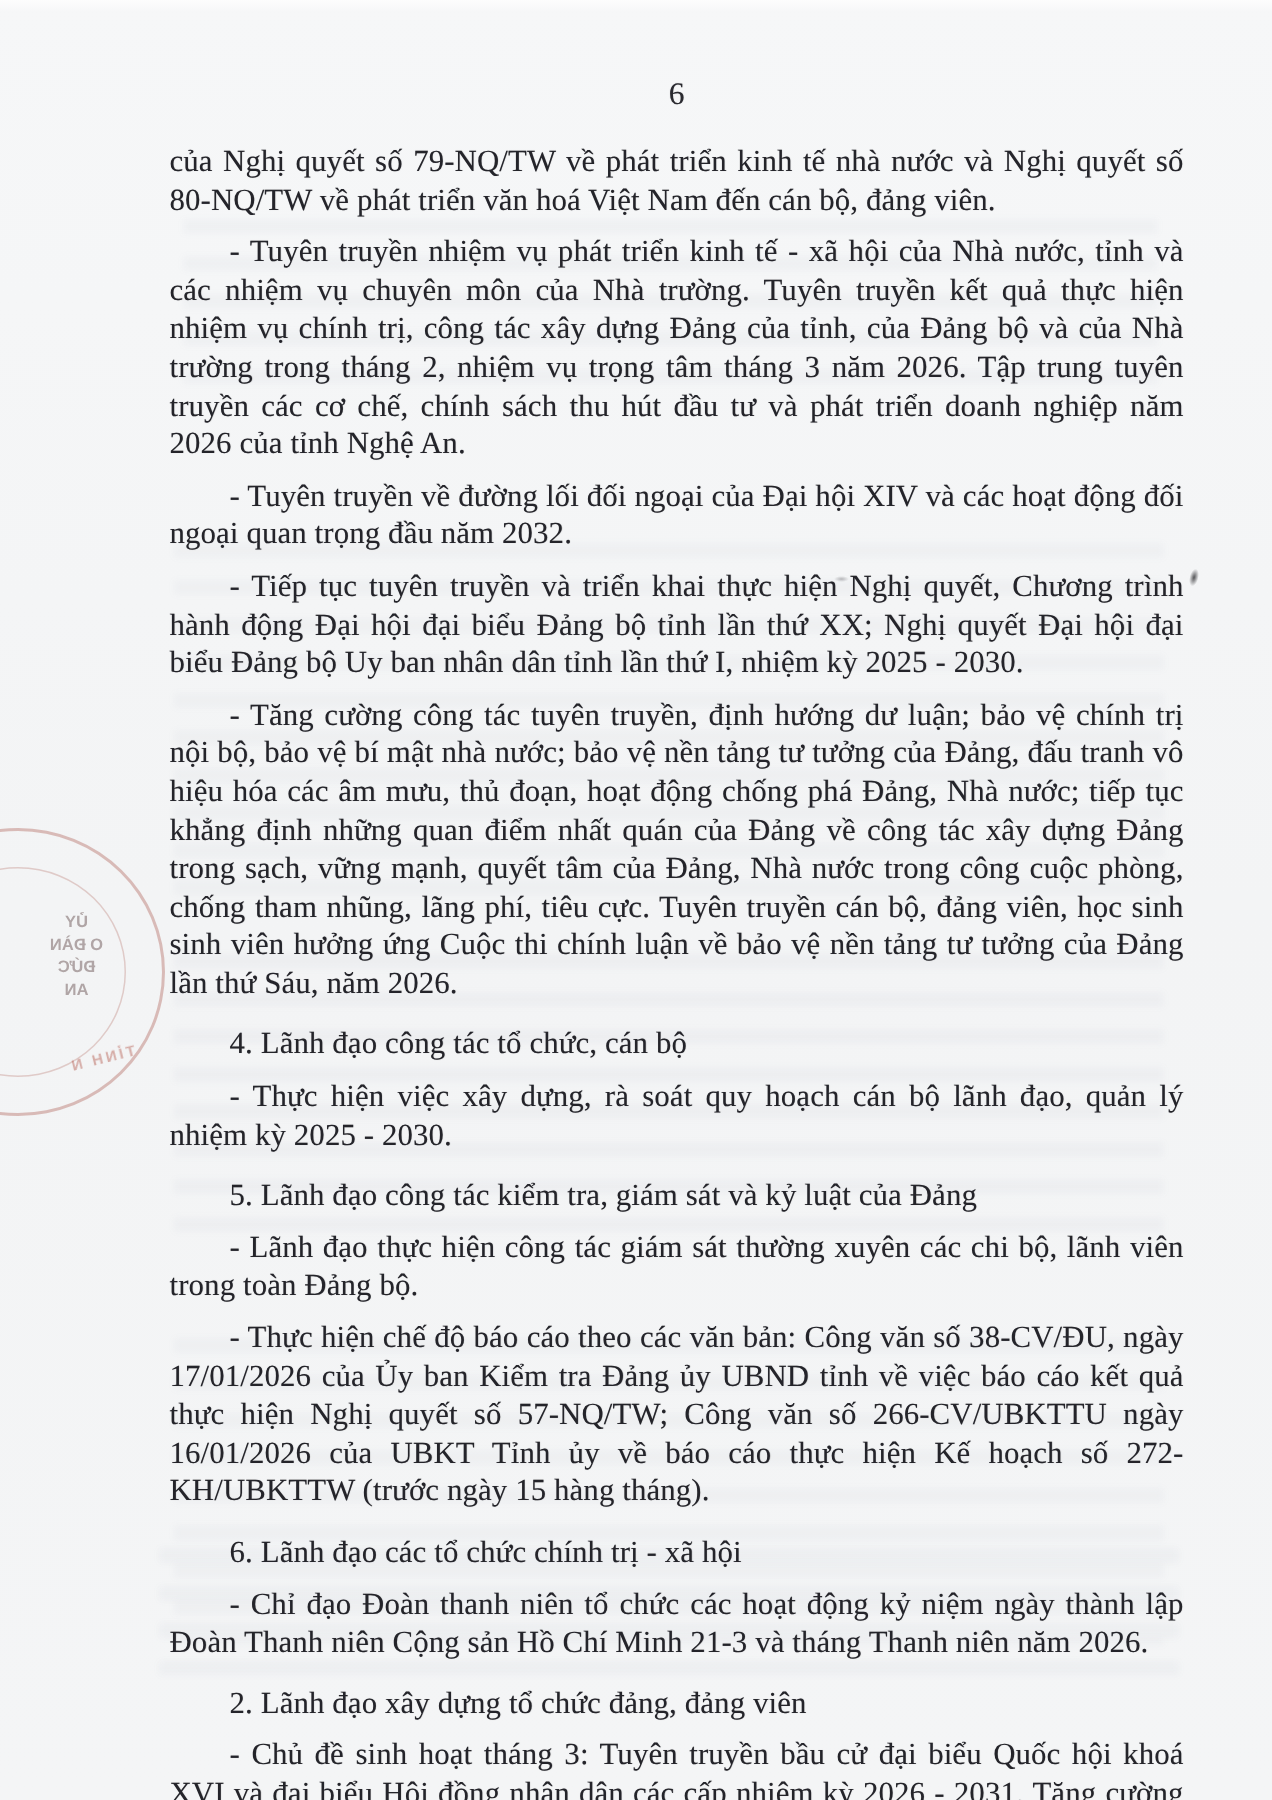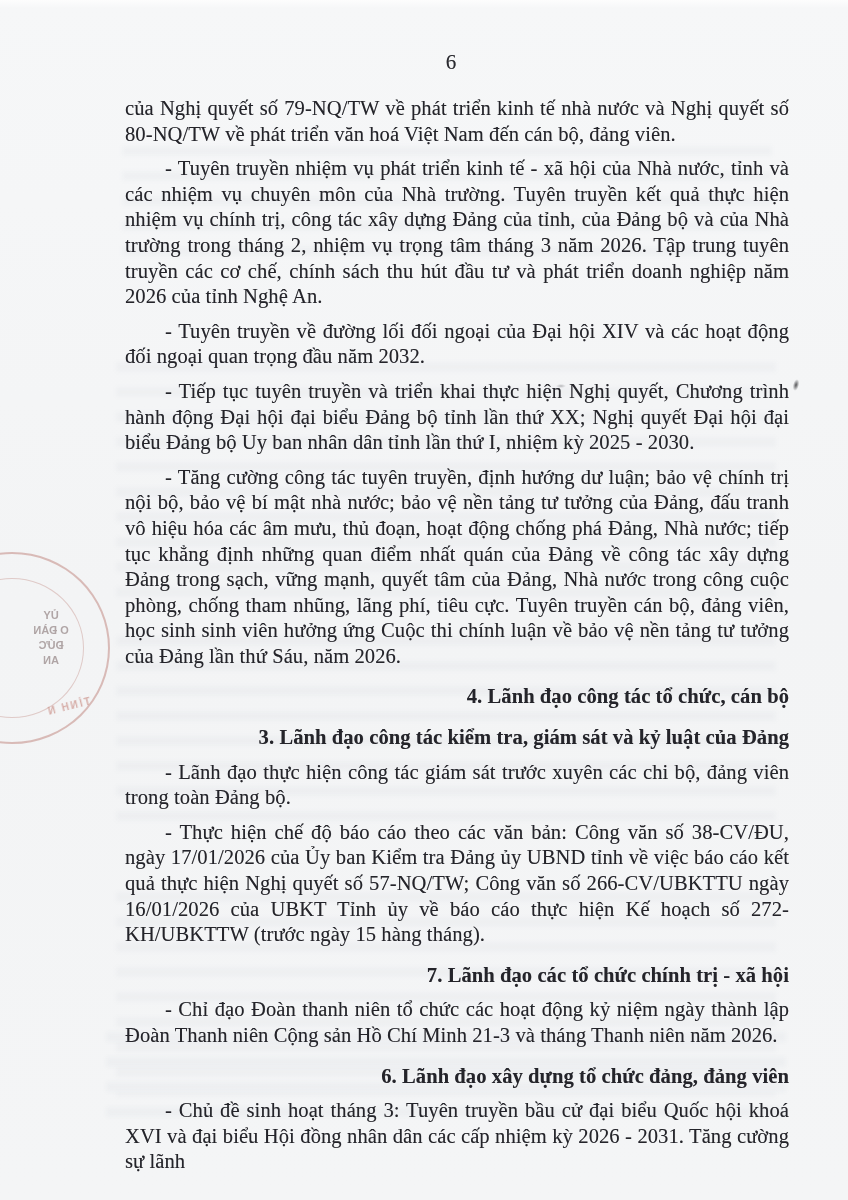--- a/index.html
+++ b/index.html
@@ -20,23 +20,23 @@
     position:absolute;left:113px;top:50px;width:676px;
     text-align:center;font-size:21px;color:#2a2a30;
     text-shadow:0 0 .6px rgba(40,40,40,.4);
   }
   .content{
     position:absolute;left:113px;top:96px;width:676px;
     font-size:20.5px;line-height:25.6px;text-align:justify;
     text-shadow:.2px .2px .5px rgba(45,45,50,.35);
     letter-spacing:.1px;
   }
-  .block{text-indent:40px;margin-top:9px;margin-left:12px;}
+  .block{text-indent:40px;margin-top:9px;}
   .block.cont{text-indent:0;margin-top:0;}
-  .block.heading{font-weight:700;text-align:right;margin-top:15px;margin-bottom:2px;}
+  .block.heading{font-weight:400;text-align:left;margin-top:15px;margin-bottom:2px;}
   
   .ghost{
     position:absolute;pointer-events:none;
     background:repeating-linear-gradient(180deg,
       rgba(125,135,158,.085) 0px, rgba(125,135,158,.085) 10px,
       rgba(0,0,0,0) 10px, rgba(0,0,0,0) 25px);
     filter:blur(2px);
   }
   .g1{left:122px;top:146px;width:650px;height:120px;opacity:.55;}
   .g2{left:116px;top:362px;width:660px;height:250px;opacity:.5;}
@@ -107,24 +107,25 @@
     <div class="rim-text">TỈNH N</div>
   </div>
 
   <div class="content">
       <div class="block cont">của Nghị quyết số 79-NQ/TW về phát triển kinh tế nhà nước và Nghị quyết số 80-NQ/TW về phát triển văn hoá Việt Nam đến cán bộ, đảng viên.</div>
       <div class="block para">- Tuyên truyền nhiệm vụ phát triển kinh tế - xã hội của Nhà nước, tỉnh và các nhiệm vụ chuyên môn của Nhà trường. Tuyên truyền kết quả thực hiện nhiệm vụ chính trị, công tác xây dựng Đảng của tỉnh, của Đảng bộ và của Nhà trường trong tháng 2, nhiệm vụ trọng tâm tháng 3 năm 2026. Tập trung tuyên truyền các cơ chế, chính sách thu hút đầu tư và phát triển doanh nghiệp năm 2026 của tỉnh Nghệ An.</div>
       <div class="block para">- Tuyên truyền về đường lối đối ngoại của Đại hội XIV và các hoạt động đối ngoại quan trọng đầu năm 2032.</div>
       <div class="block para">- Tiếp tục tuyên truyền và triển khai thực hiện Nghị quyết, Chương trình hành động Đại hội đại biểu Đảng bộ tỉnh lần thứ XX; Nghị quyết Đại hội đại biểu Đảng bộ Uy ban nhân dân tỉnh lần thứ I, nhiệm kỳ 2025 - 2030.</div>
       <div class="block para">- Tăng cường công tác tuyên truyền, định hướng dư luận; bảo vệ chính trị nội bộ, bảo vệ bí mật nhà nước; bảo vệ nền tảng tư tưởng của Đảng, đấu tranh vô hiệu hóa các âm mưu, thủ đoạn, hoạt động chống phá Đảng, Nhà nước; tiếp tục khẳng định những quan điểm nhất quán của Đảng về công tác xây dựng Đảng trong sạch, vững mạnh, quyết tâm của Đảng, Nhà nước trong công cuộc phòng, chống tham nhũng, lãng phí, tiêu cực. Tuyên truyền cán bộ, đảng viên, học sinh sinh viên hưởng ứng Cuộc thi chính luận về bảo vệ nền tảng tư tưởng của Đảng lần thứ Sáu, năm 2026.</div>
       <div class="block heading">4. Lãnh đạo công tác tổ chức, cán bộ</div>
-      <div class="block heading">3. Lãnh đạo công tác kiểm tra, giám sát và kỷ luật của Đảng</div>
-      <div class="block para">- Lãnh đạo thực hiện công tác giám sát trước xuyên các chi bộ, đảng viên trong toàn Đảng bộ.</div>
+      <div class="block para">- Thực hiện việc xây dựng, rà soát quy hoạch cán bộ lãnh đạo, quản lý nhiệm kỳ 2025 - 2030.</div>
+      <div class="block heading">5. Lãnh đạo công tác kiểm tra, giám sát và kỷ luật của Đảng</div>
+      <div class="block para">- Lãnh đạo thực hiện công tác giám sát thường xuyên các chi bộ, lãnh viên trong toàn Đảng bộ.</div>
       <div class="block para">- Thực hiện chế độ báo cáo theo các văn bản: Công văn số 38-CV/ĐU, ngày 17/01/2026 của Ủy ban Kiểm tra Đảng ủy UBND tỉnh về việc báo cáo kết quả thực hiện Nghị quyết số 57-NQ/TW; Công văn số 266-CV/UBKTTU ngày 16/01/2026 của UBKT Tỉnh ủy về báo cáo thực hiện Kế hoạch số 272-KH/UBKTTW (trước ngày 15 hàng tháng).</div>
-      <div class="block heading">7. Lãnh đạo các tổ chức chính trị - xã hội</div>
+      <div class="block heading">6. Lãnh đạo các tổ chức chính trị - xã hội</div>
       <div class="block para">- Chỉ đạo Đoàn thanh niên tổ chức các hoạt động kỷ niệm ngày thành lập Đoàn Thanh niên Cộng sản Hồ Chí Minh 21-3 và tháng Thanh niên năm 2026.</div>
-      <div class="block heading">6. Lãnh đạo xây dựng tổ chức đảng, đảng viên</div>
+      <div class="block heading">2. Lãnh đạo xây dựng tổ chức đảng, đảng viên</div>
       <div class="block para">- Chủ đề sinh hoạt tháng 3: Tuyên truyền bầu cử đại biểu Quốc hội khoá XVI và đại biểu Hội đồng nhân dân các cấp nhiệm kỳ 2026 - 2031. Tăng cường sự lãnh</div>
     </div>
 
   <div class="speck"></div>
   <div class="speck2"></div>
 </div>
 
 </body></html>

